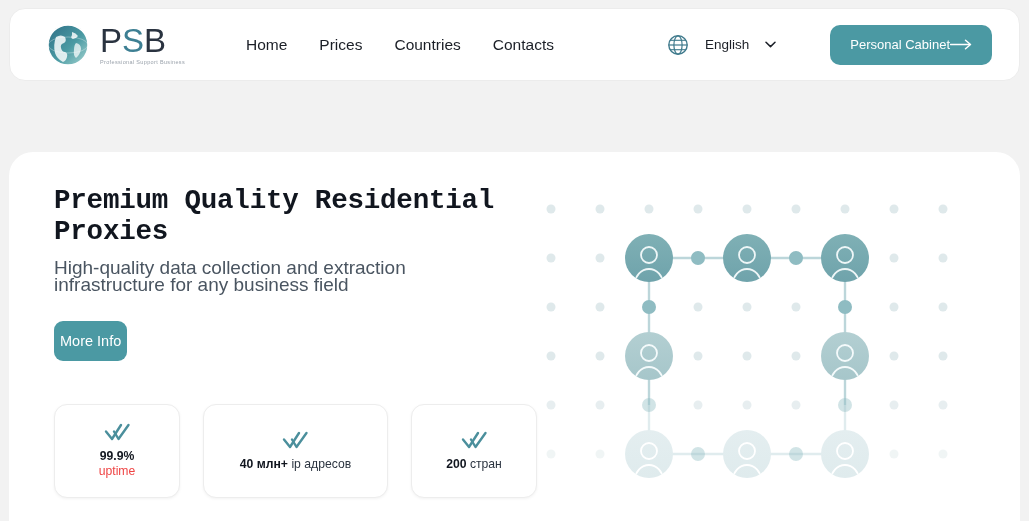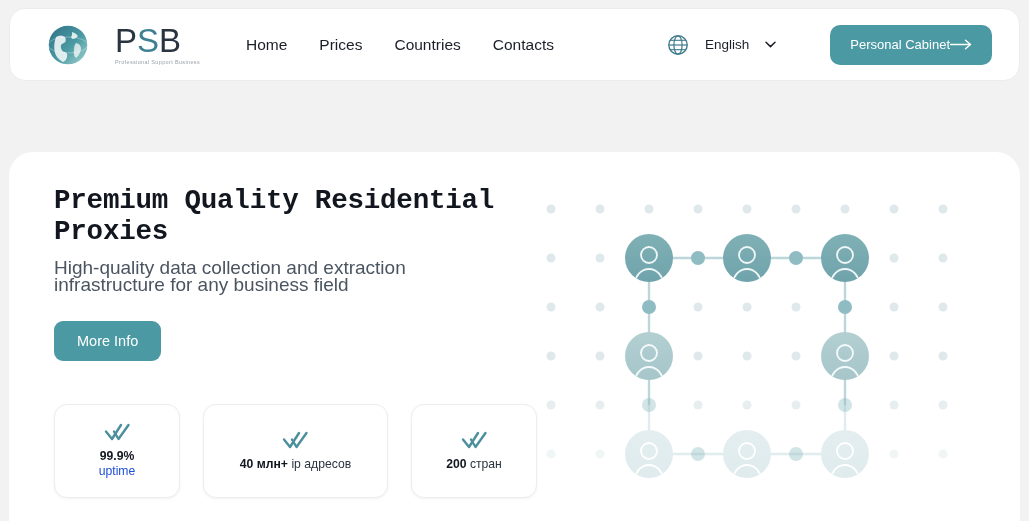--- a/index.html
+++ b/index.html
@@ -16,21 +16,21 @@
     position: absolute; left: 9px; top: 8px;
     width: 1011px; height: 73px;
     background: #ffffff;
     border-radius: 16px;
     border: 1px solid #ececec;
     display: flex; align-items: center;
   }
   .logo-block {
     position: absolute; left: 36px; top: 50%;
     transform: translateY(-50%);
-    display: flex; align-items: center; gap: 25px;
+    display: flex; align-items: center; gap: 10px;
   }
   .globe-logo { width: 44px; height: 44px; display: block; }
   .logo-text-wrap { display: flex; flex-direction: column; align-items: flex-start; }
   .logo-word {
     font-size: 33px; font-weight: 400; letter-spacing: 0px;
     line-height: 34px; color: #2a3340;
     font-family: "Liberation Sans", sans-serif;
   }
   .logo-word .dot-accent { color: #3d7f93; }
   .logo-tagline {
@@ -84,21 +84,21 @@
     font-size: 27.5px; font-weight: bold; line-height: 31px;
     color: #11161f; letter-spacing: -0.2px; font-family: Liberation Mono, monospace;
   }
   .hero-sub {
     margin-top: 13px;
     font-size: 19px; line-height: 16.5px; color: #4a5561;
     max-width: 455px;
   }
   .more-btn {
     margin-top: 28px;
-    height: 40px; padding: 0 23px;
+    height: 40px; padding: 0 6px;
     background: #4b99a3; border: none; border-radius: 9px;
     color: #ffffff; font-size: 14.5px; cursor: pointer;
     font-family: "Liberation Sans", sans-serif;
   }
 
   .stats-row {
     position: absolute; left: 45px; top: 252px;
     display: flex; align-items: flex-start; gap: 23px;
   }
   .stat-card {
@@ -110,21 +110,21 @@
     align-items: center; justify-content: center;
     padding: 0 18px;
     box-shadow: 0 1px 3px rgba(0,0,0,0.05);
   }
   .stat-card.c1 { width: 126px; }
   .stat-card.c2 { width: 185px; }
   .stat-card.c3 { width: 126px; }
   .dblcheck { width: 27px; height: 19px; display: block; margin-bottom: 7px; }
   .stat-text { font-size: 12.2px; color: #2b3440; text-align: center; line-height: 15px; }
   .stat-text b { font-weight: bold; color: #11161f; }
-  .stat-sub { font-size: 12.2px; color: #1d4ed8; text-align: center; line-height: 15px; }
+  .stat-sub { font-size: 12.2px; color: #ef4444; text-align: center; line-height: 15px; }
 
   
   .hero-graphic {
     position: absolute; left: 515px; top: 0;
     width: 496px; height: 400px;
   }
   .hero-graphic svg { display: block; width: 100%; height: 100%; }
 </style>
 </head>
 <body>

